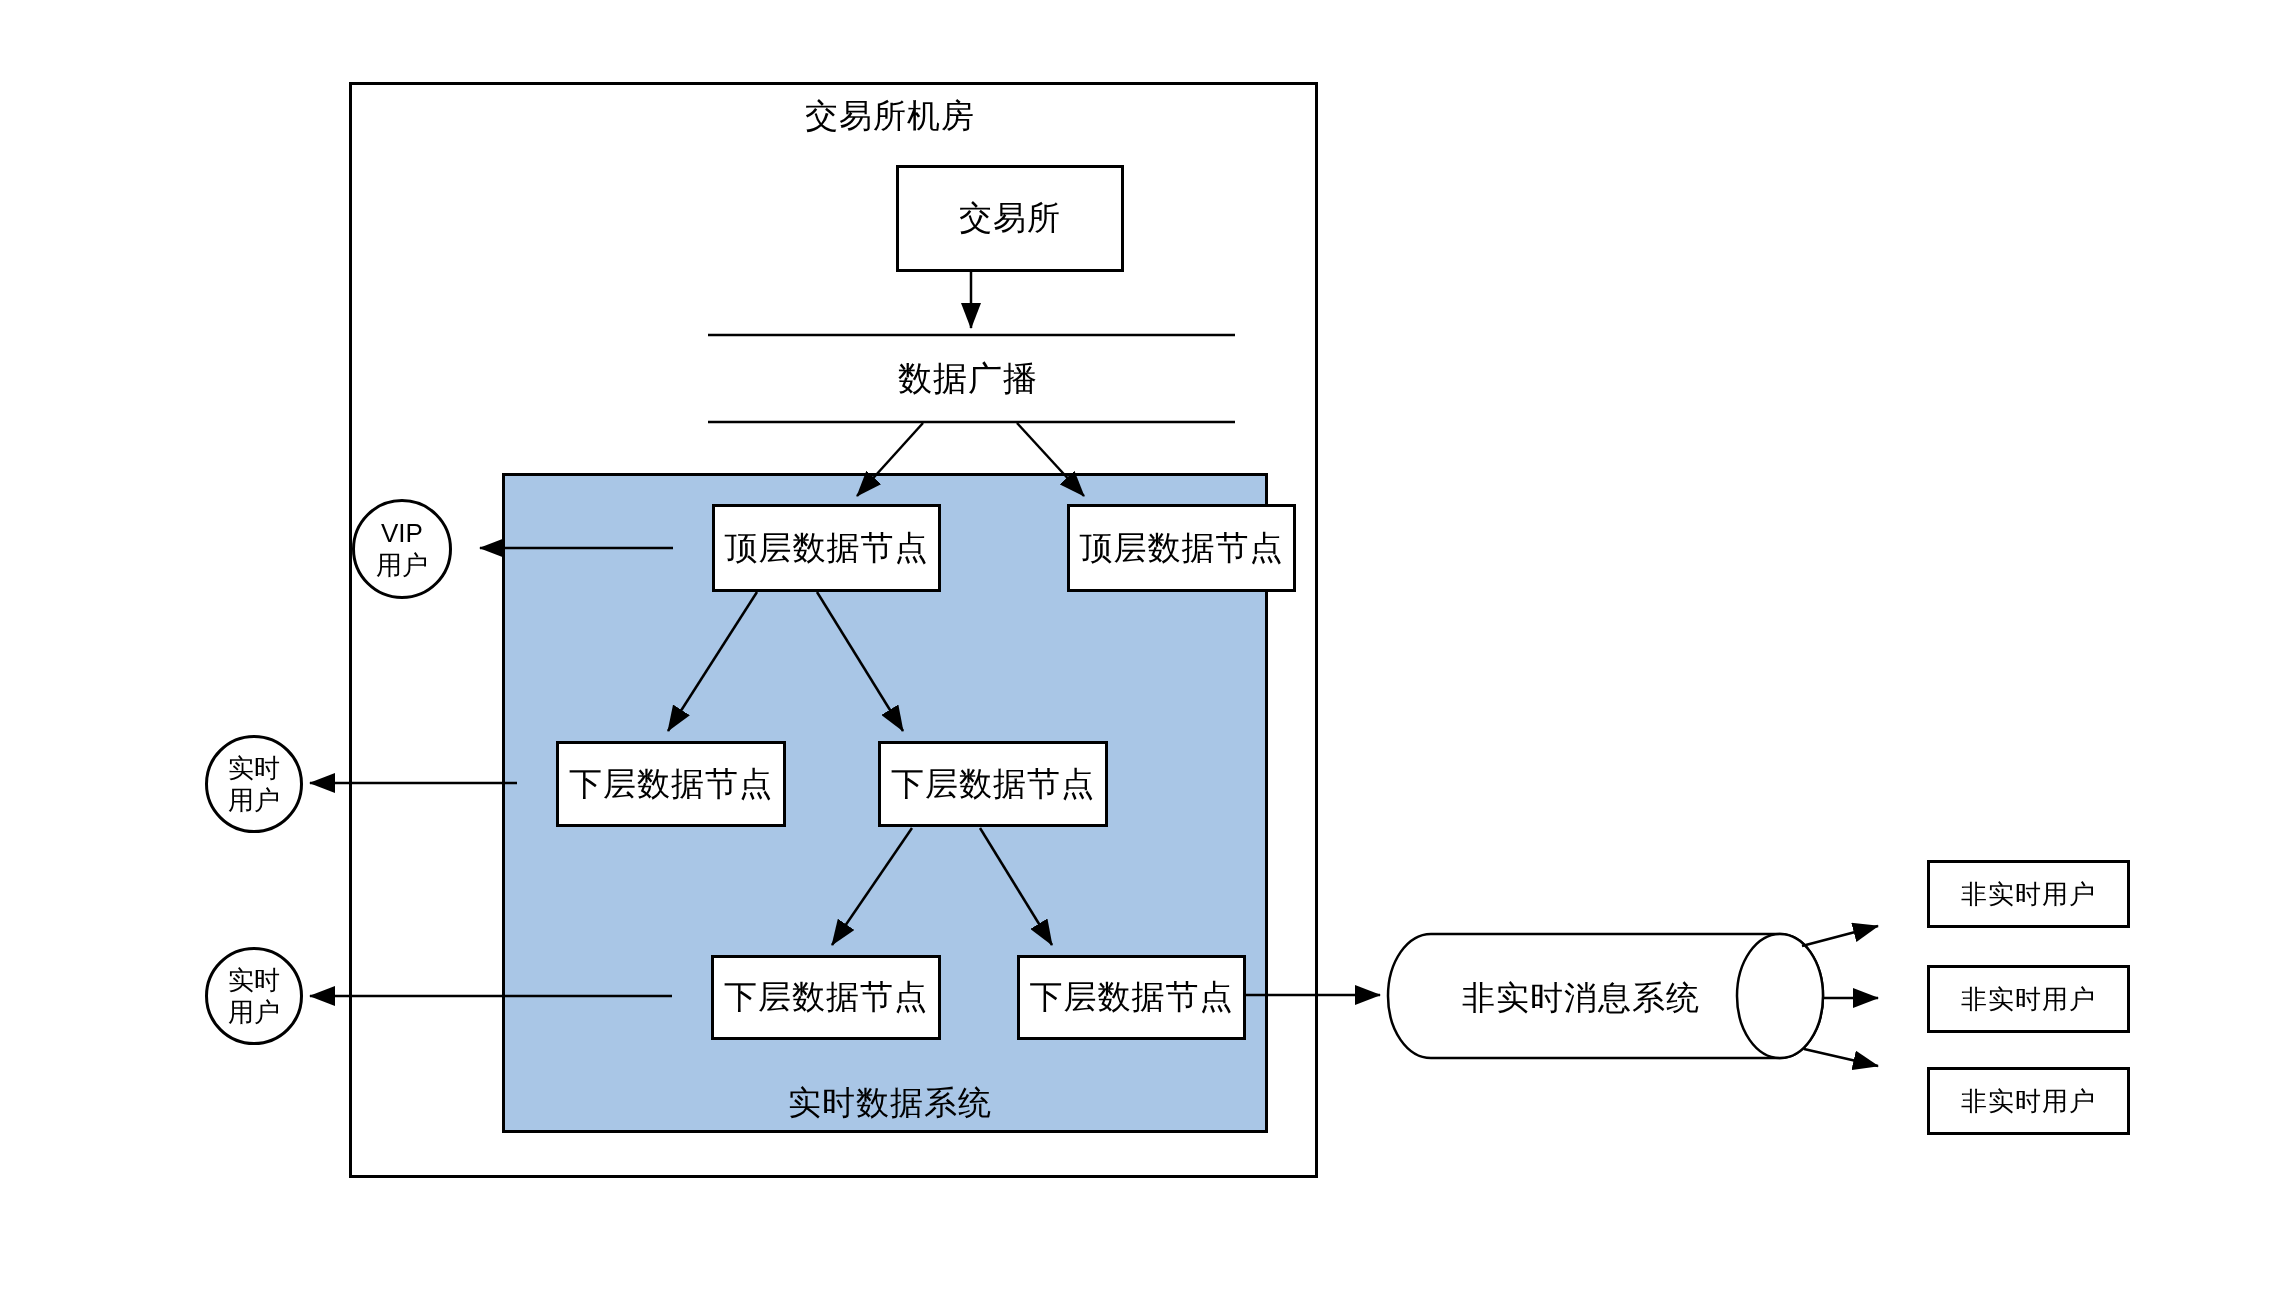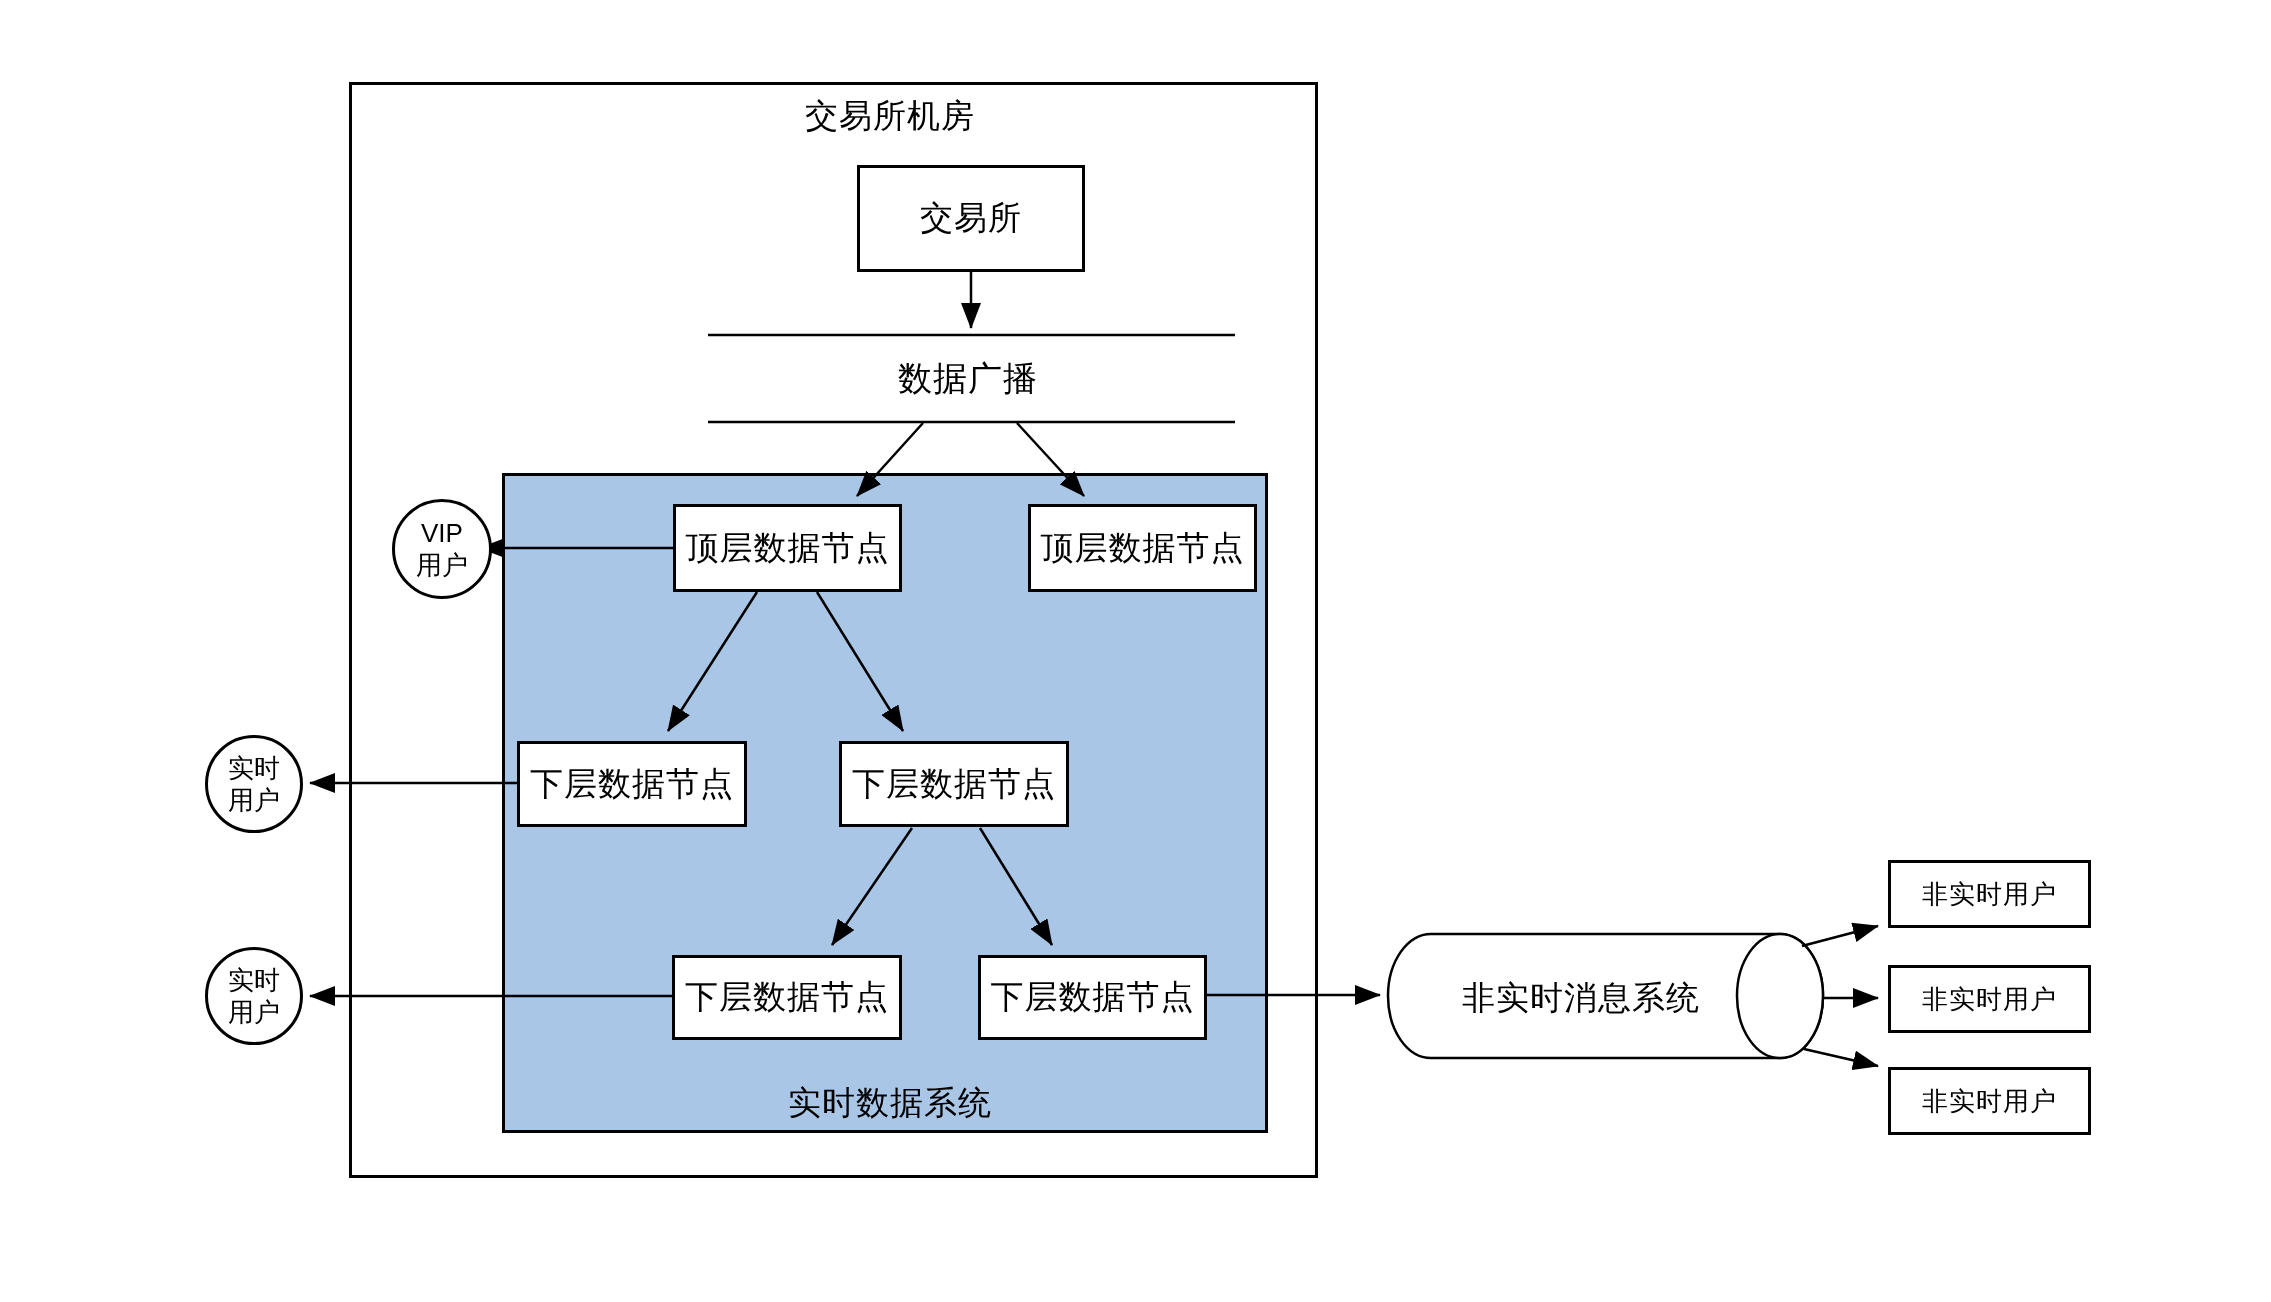--- a/index.html
+++ b/index.html
@@ -25,20 +25,21 @@
     border:3px solid var(--stroke);
     background:var(--blue);
   }
   .node{
     border:3px solid var(--stroke);
     background:var(--node-fill);
     display:flex;align-items:center;justify-content:center;
     font-size:33px;
     letter-spacing:1px;
     white-space:nowrap;
+    margin-left:39px;
   }
   .node.small{font-size:26px;}
   .circle{
     border:3px solid var(--stroke);
     background:#ffffff;
     border-radius:50%;
     display:flex;flex-direction:column;align-items:center;justify-content:center;
     font-size:26px;line-height:1.25;
     text-align:center;
   }
@@ -112,21 +113,21 @@
   <div class="abs node" style="left:1028px;top:504px;width:229px;height:88px;">顶层数据节点</div>
 
   <div class="abs node" style="left:517px;top:741px;width:230px;height:86px;">下层数据节点</div>
 
   <div class="abs node" style="left:839px;top:741px;width:230px;height:86px;">下层数据节点</div>
 
   <div class="abs node" style="left:672px;top:955px;width:230px;height:85px;">下层数据节点</div>
 
   <div class="abs node" style="left:978px;top:955px;width:229px;height:85px;">下层数据节点</div>
 
-  <div class="abs circle" style="left:392px;top:499px;width:100px;height:100px;align-items:center;">
+  <div class="abs circle" style="left:352px;top:499px;width:100px;height:100px;align-items:center;">
     <span>VIP</span>
     <span>用户</span>
   </div>
 
   <div class="abs circle" style="left:205px;top:735px;width:98px;height:98px;">
     <span>实时</span>
     <span>用户</span>
   </div>
 
   <div class="abs circle" style="left:205px;top:947px;width:98px;height:98px;">

